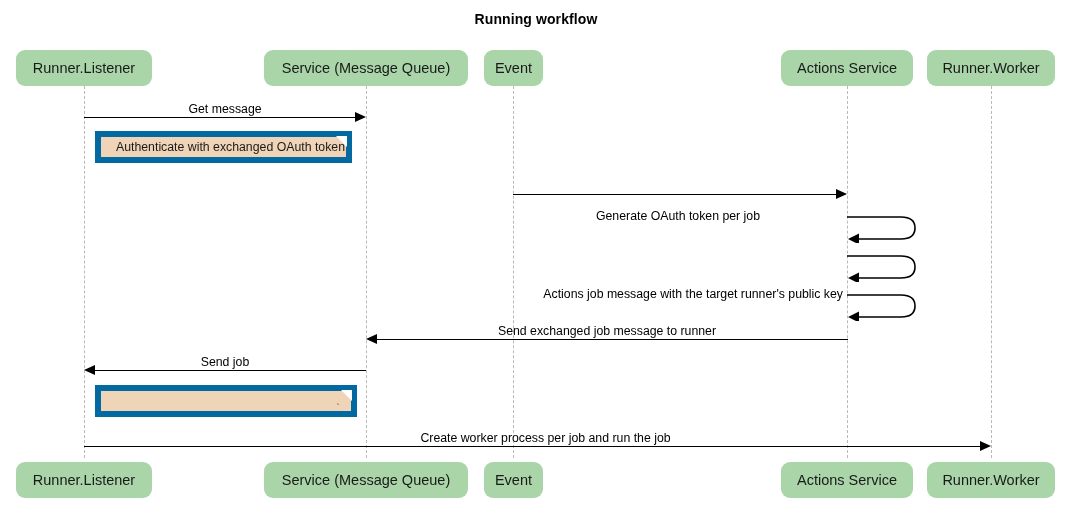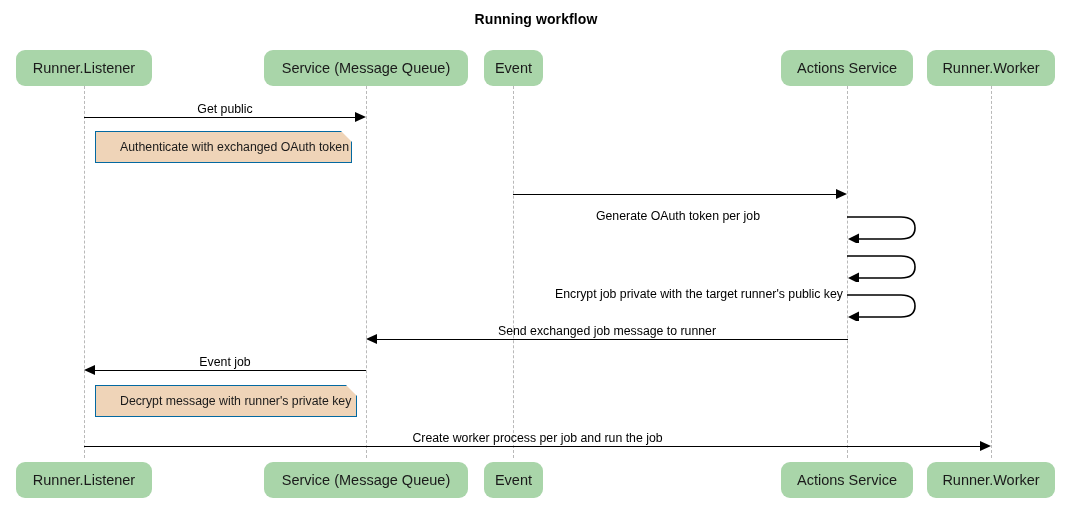--- a/index.html
+++ b/index.html
@@ -71,27 +71,28 @@
     border-top: 5.5px solid transparent;
     border-bottom: 5.5px solid transparent;
   }
   .arrowhead.right { border-left: 11px solid #000000; }
   .arrowhead.left  { border-right: 11px solid #000000; }
   
   .note {
     position: absolute;
     box-sizing: border-box;
     background: #efd4b8;
-    border: 1px solid #0369a1;
+    border: 6px solid #0369a1;
     color: #1a1a1a;
     font-size: 12.3px;
     display: flex;
     align-items: center;
-    padding-left: 24px;
+    padding-left: 14px;
     height: 32px;
+    justify-content: center;
   }
   .note-fold {
     position: absolute;
     right: -1px;
     top: -1px;
     width: 0; height: 0;
     border-left: 11px solid transparent;
     border-top: 11px solid #ffffff;
   }
   .note-fold-edge {
@@ -141,21 +142,21 @@
   <div class="participant" style="left:484px; top:50px; width:59px;">
     <span>Event</span>
   </div>
   <div class="participant" style="left:781px; top:50px; width:132px;">
     <span>Actions Service</span>
   </div>
   <div class="participant" style="left:927px; top:50px; width:128px;">
     <span>Runner.Worker</span>
   </div>
 
-  <div class="msg-label" style="left:84px; top:102px; width:282px;">Get public</div>
+  <div class="msg-label" style="left:84px; top:102px; width:282px;">Get message</div>
   <div class="msg-line" style="left:84px; top:117px; width:272px;"></div>
   <div class="arrowhead right" style="left:355px; top:112px;"></div>
 
   <div class="note" style="left:95px; top:131px; width:257px;">
     <span>Authenticate with exchanged OAuth token</span>
     <span class="note-fold"></span>
     <span class="note-fold-edge"></span>
   </div>
 
   <div class="msg-line" style="left:513px; top:194px; width:324px;"></div>
@@ -169,43 +170,42 @@
     </svg>
   </div>
 
   <div class="selfloop" style="left:845px; top:252px;">
     <svg width="80" height="30" viewBox="0 0 80 30">
       <path d="M 2 4 L 56 4 Q 70 4 70 15 Q 70 26 56 26 L 14 26" fill="none" stroke="#000000" stroke-width="1.6"></path>
       <polygon points="14,20.5 14,31.5 3,26" fill="#000000"></polygon>
     </svg>
   </div>
 
-  <div class="msg-label" style="left:430px; top:287px; width:413px; text-align:right;">Encrypt job private with the target runner's public key</div>
+  <div class="msg-label" style="left:430px; top:287px; width:413px; text-align:right;">Actions job message with the target runner's public key</div>
   <div class="selfloop" style="left:845px; top:291px;">
     <svg width="80" height="30" viewBox="0 0 80 30">
       <path d="M 2 4 L 56 4 Q 70 4 70 15 Q 70 26 56 26 L 14 26" fill="none" stroke="#000000" stroke-width="1.6"></path>
       <polygon points="14,20.5 14,31.5 3,26" fill="#000000"></polygon>
     </svg>
   </div>
 
   <div class="msg-label" style="left:366px; top:324px; width:482px;">Send exchanged job message to runner</div>
   <div class="msg-line" style="left:377px; top:339px; width:471px;"></div>
   <div class="arrowhead left" style="left:366px; top:334px;"></div>
 
-  <div class="msg-label" style="left:84px; top:355px; width:282px;">Event job</div>
+  <div class="msg-label" style="left:84px; top:355px; width:282px;">Send job</div>
   <div class="msg-line" style="left:95px; top:370px; width:271px;"></div>
   <div class="arrowhead left" style="left:84px; top:365px;"></div>
 
   <div class="note" style="left:95px; top:385px; width:262px;">
-    <span>Decrypt message with runner's private key</span>
     <span class="note-fold"></span>
     <span class="note-fold-edge"></span>
   </div>
 
-  <div class="msg-label" style="left:84px; top:431px; width:907px;">Create worker process per job and run the job</div>
+  <div class="msg-label" style="left:92px; top:431px; width:907px;">Create worker process per job and run the job</div>
   <div class="msg-line" style="left:84px; top:446px; width:897px;"></div>
   <div class="arrowhead right" style="left:980px; top:441px;"></div>
 
   <div class="participant" style="left:16px; top:462px; width:136px;">
     <span>Runner.Listener</span>
   </div>
   <div class="participant" style="left:264px; top:462px; width:204px;">
     <span>Service (Message Queue)</span>
   </div>
   <div class="participant" style="left:484px; top:462px; width:59px;">

